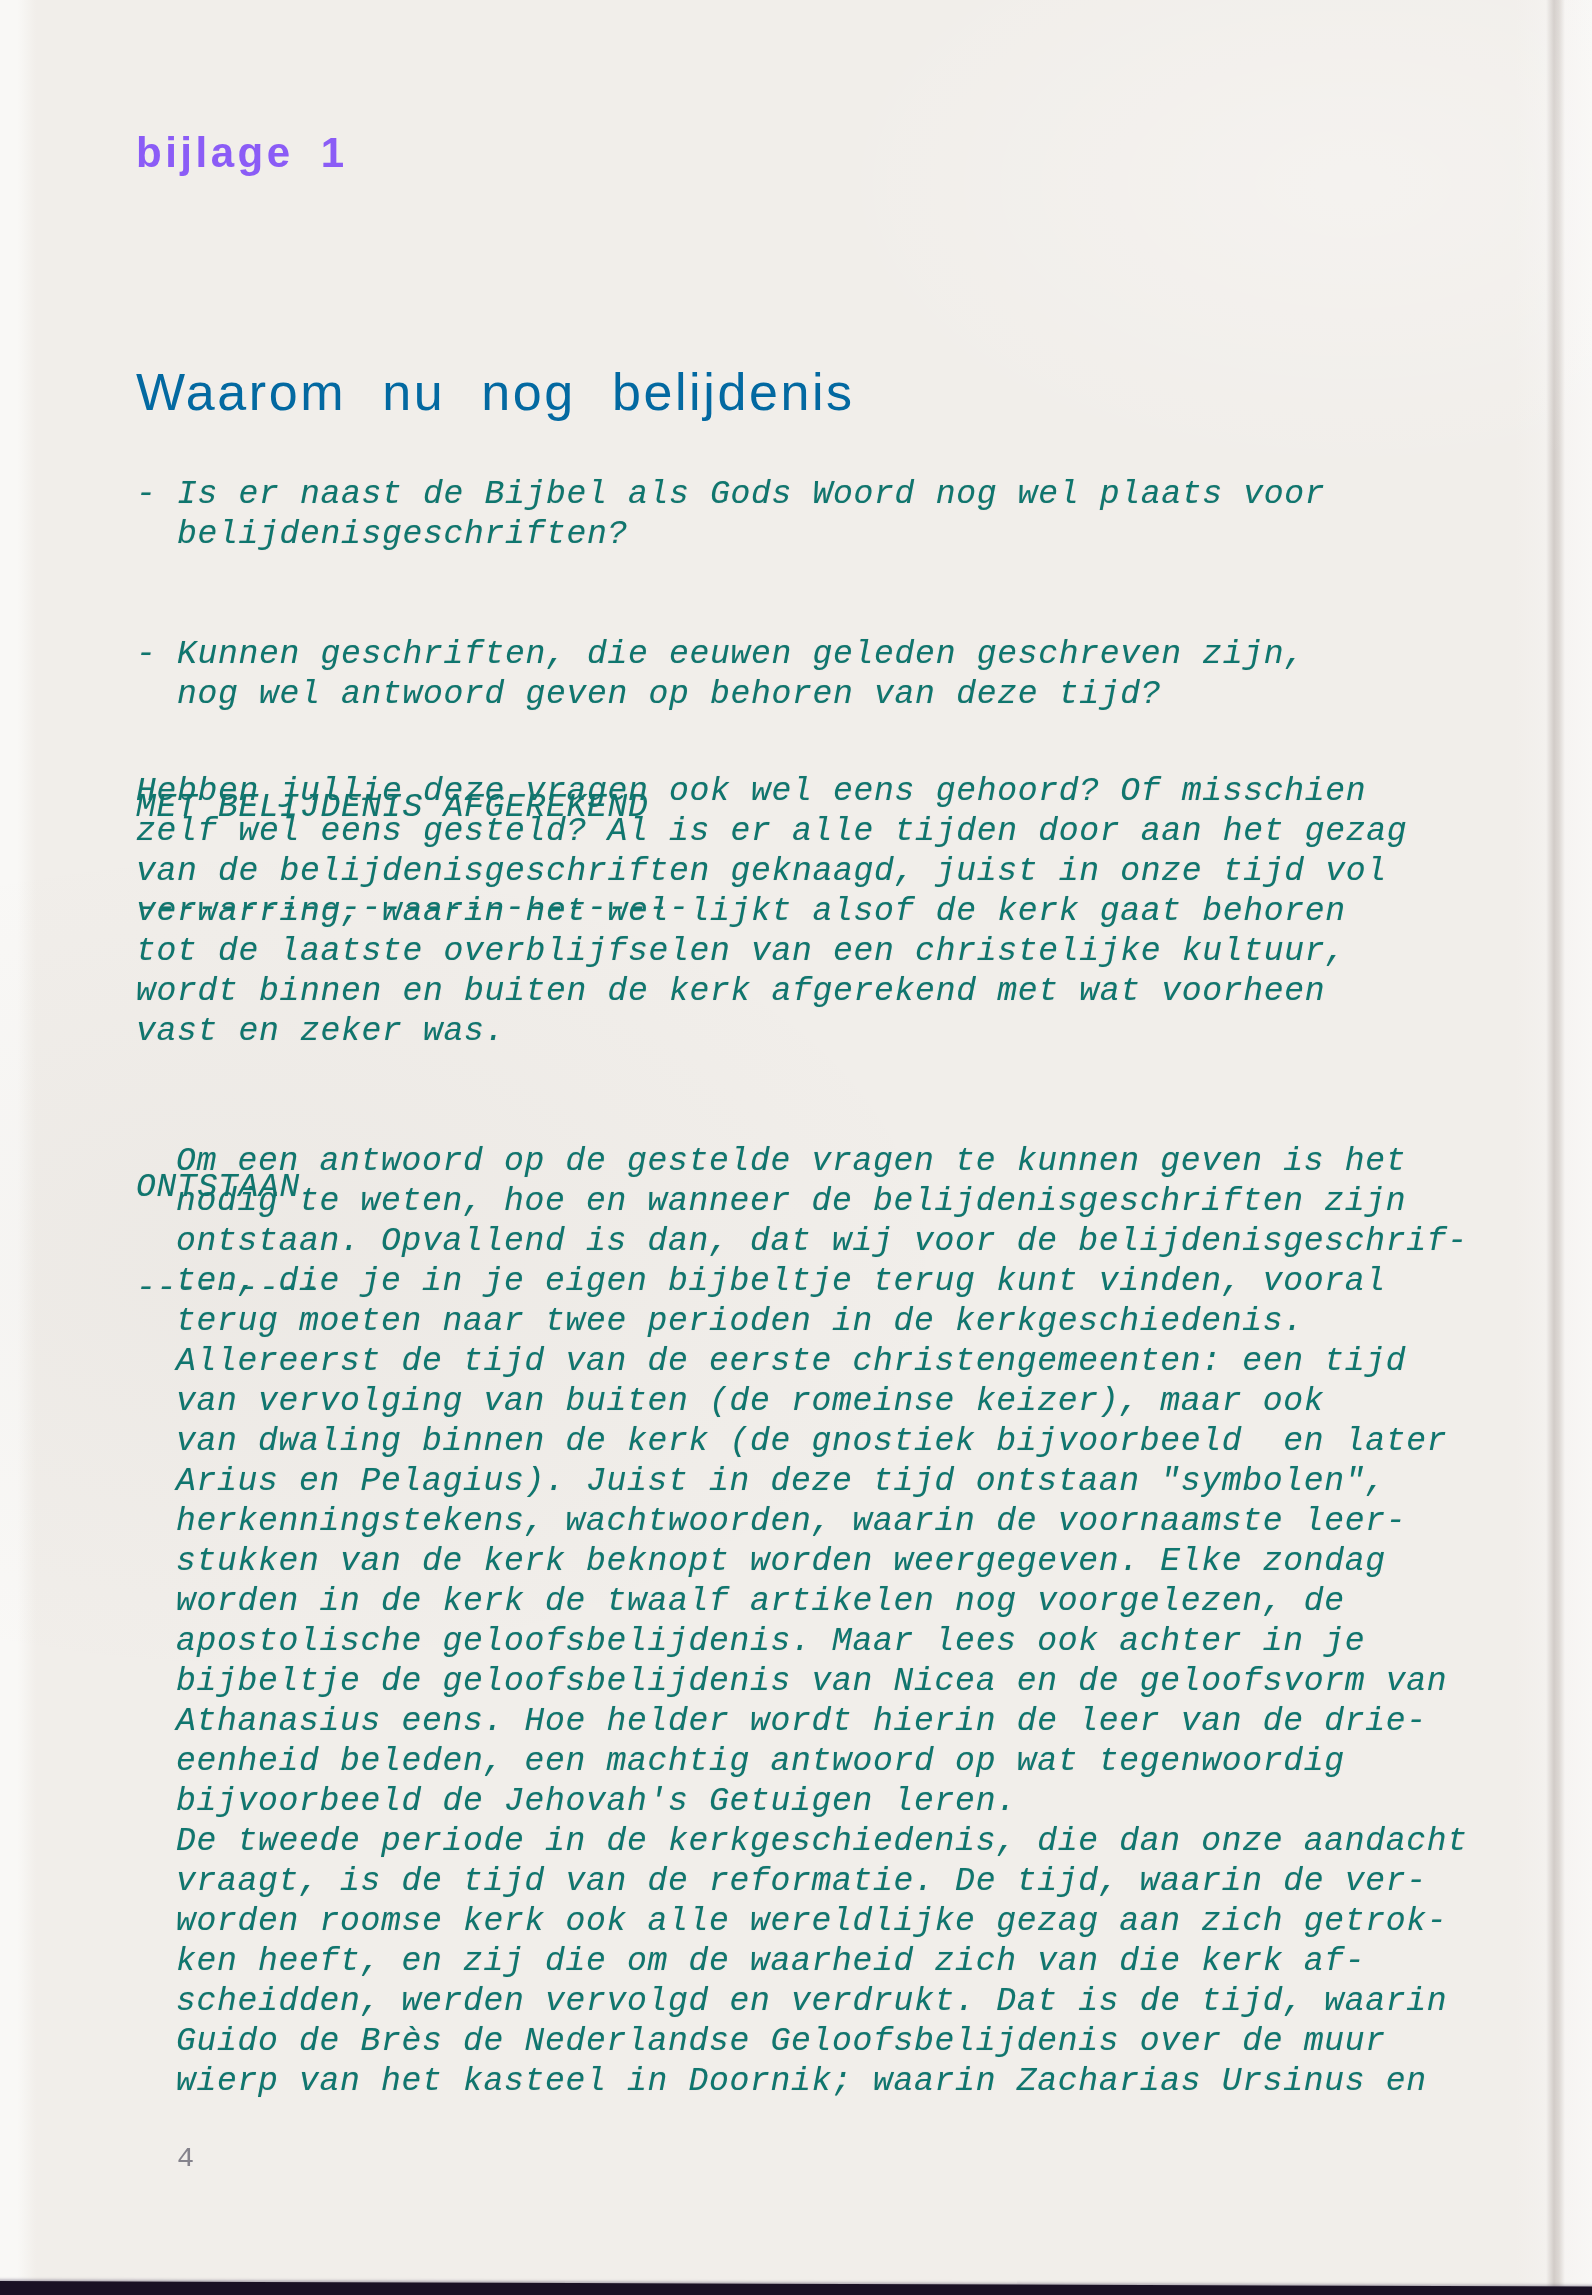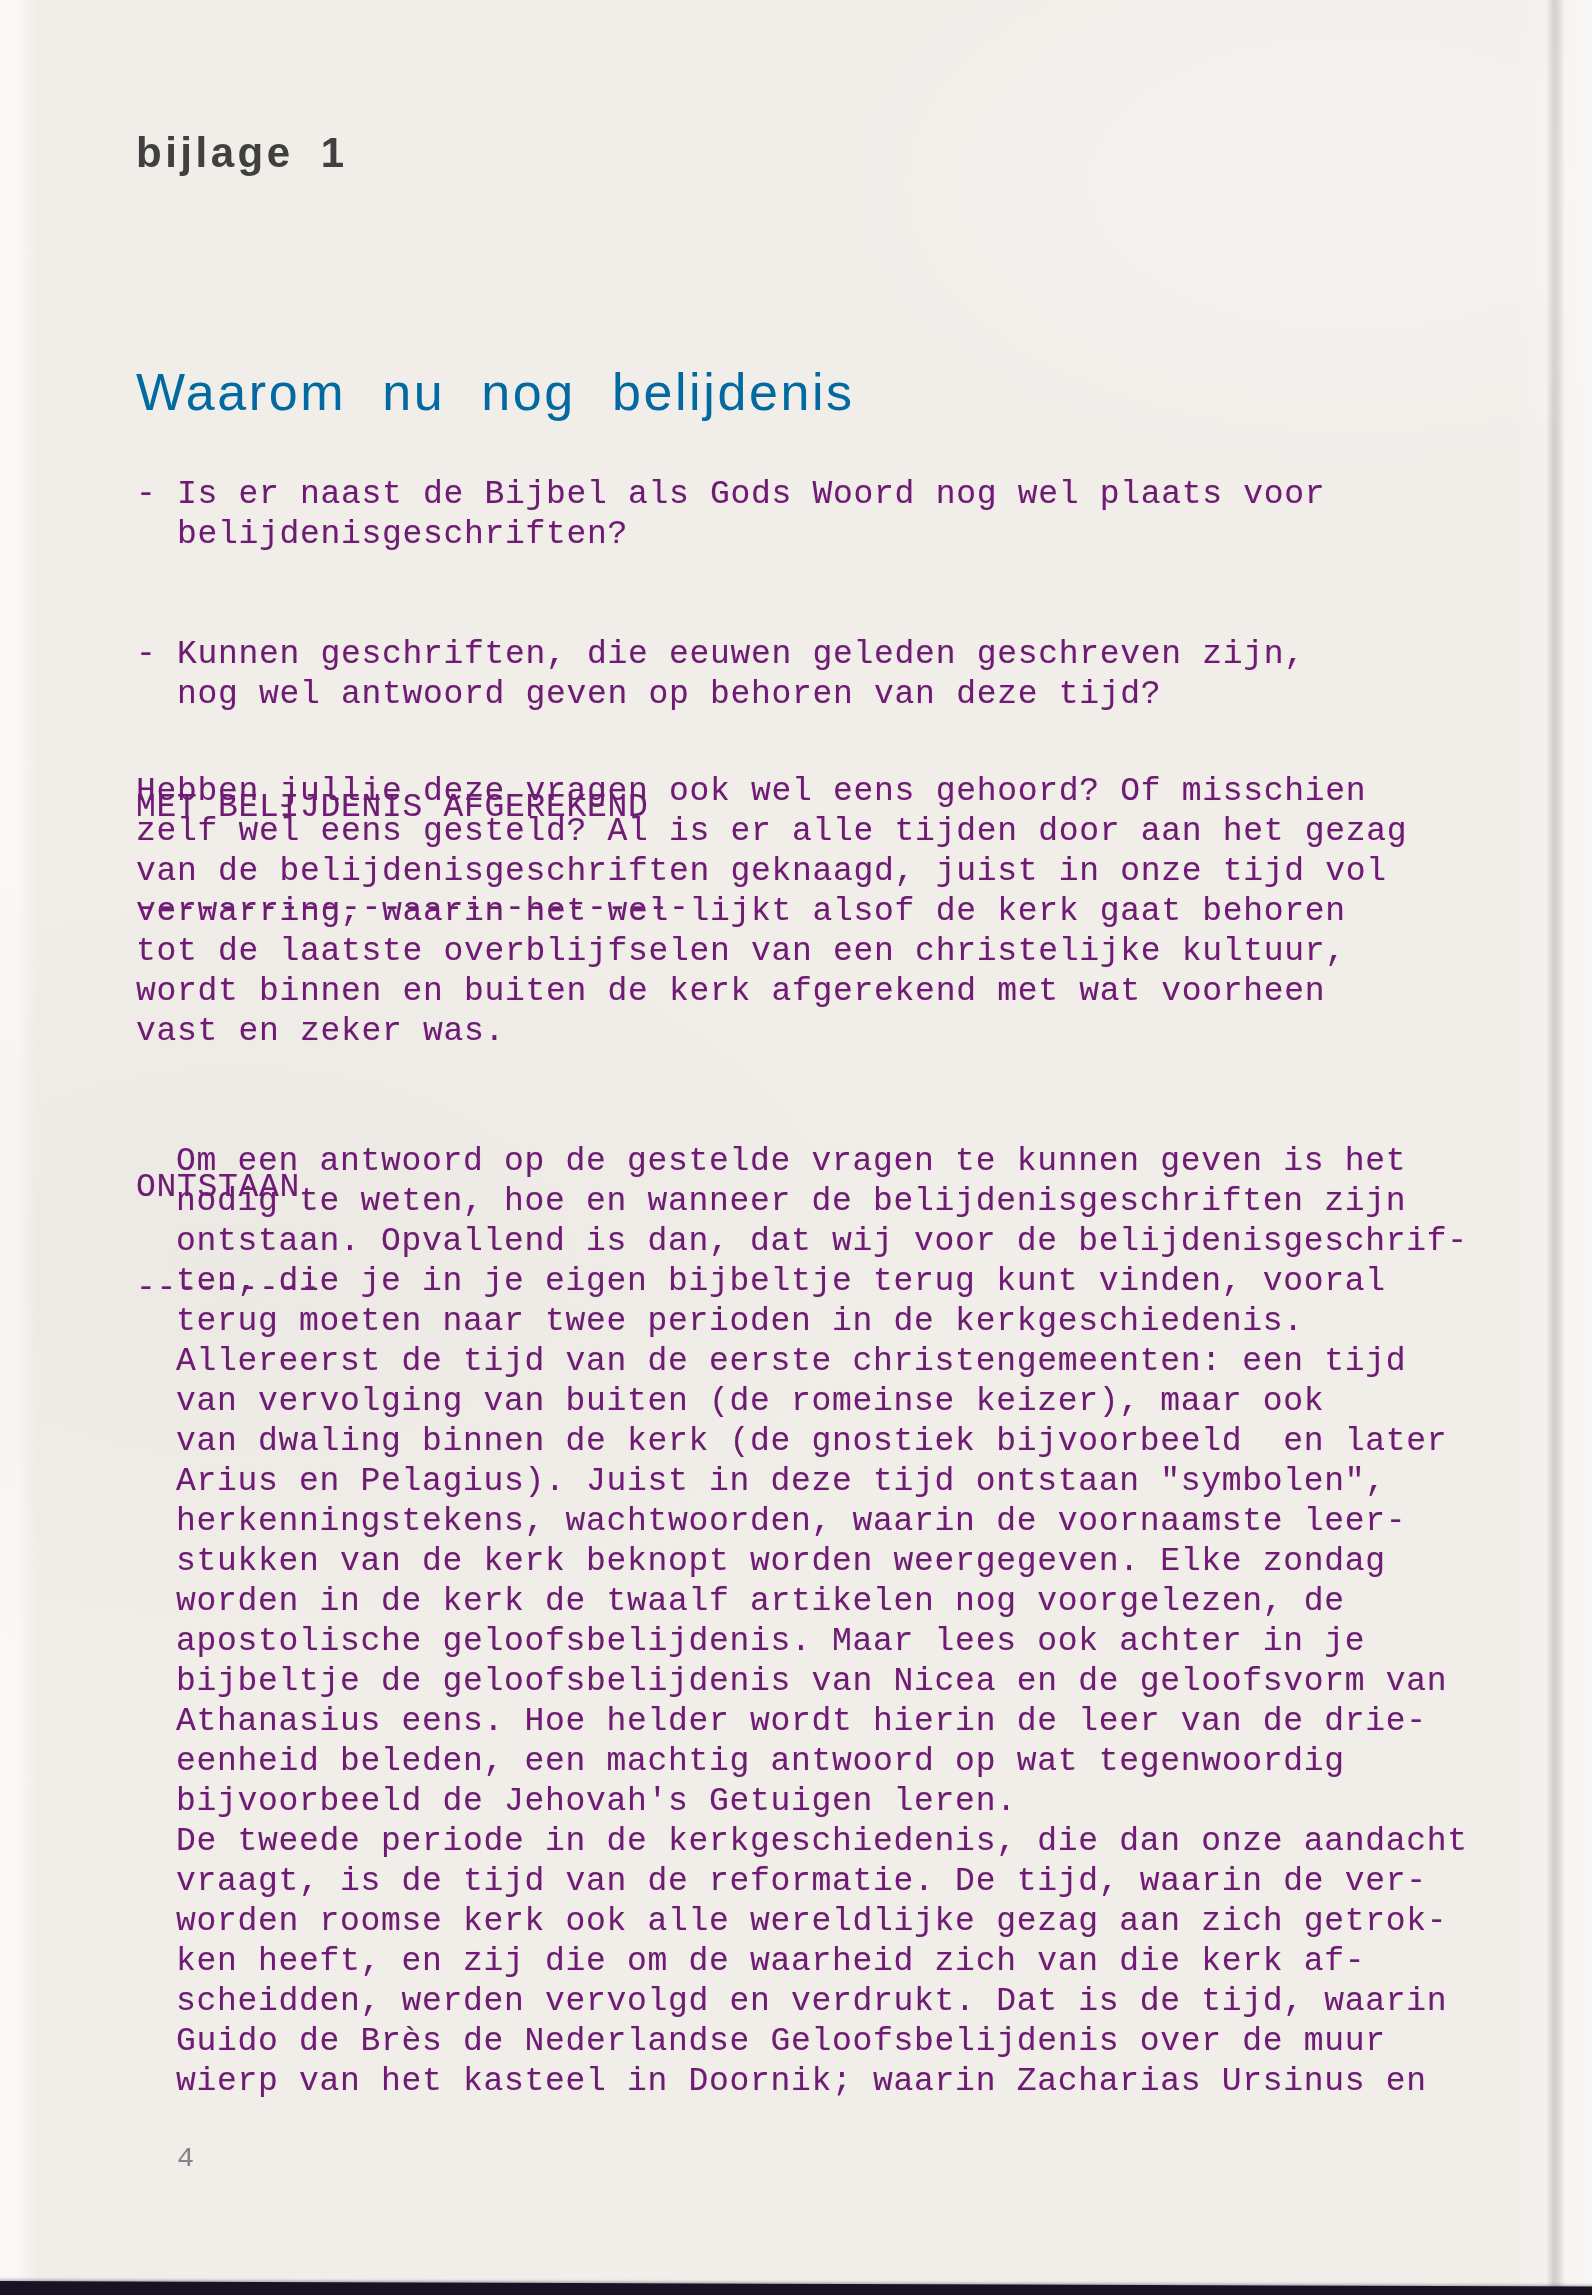--- a/index.html
+++ b/index.html
@@ -27,32 +27,32 @@
   .bottom-band{
     position:absolute;left:-5.2px;right:-5.2px;bottom:-3.5px;height:18px;
     background:#1a1124;
     box-shadow:0 -1.7px 2.6px rgba(60,50,80,0.35);
     transform:rotate(0.2deg);transform-origin:left center;
   }
   .abs{position:absolute;left:136px;}
   .appendix{
     top:129px;
     font-size:42px;font-weight:700;letter-spacing:3.5px;word-spacing:12px;
-    color:#404040;
+    color:#8b5cf6;
   }
   .doc-title{
     top:235px;
     font-size:52px;font-weight:500;letter-spacing:2.6px;word-spacing:19px;
     color:#0369a1;line-height:63px;white-space:pre;
   }
   .doc-title .l2{margin-left:343px;}
   .mono{
-    font-family:"Liberation Mono", monospace;
+    font-family:"Liberation Mono", monospace;font-style:italic;
     font-size:33px;line-height:40px;letter-spacing:0.7px;
-    color:#701a75;white-space:pre;
+    color:#0f766e;white-space:pre;
     text-shadow:0 0 0.9px rgba(94,93,101,0.35);
   }
   .intro{top:395px;}
   .sec1{top:708px;}
   .para1{top:772px;}
   .sec2{top:1088px;}
   .para2{top:1142px;margin-left:40px;}
   .dashes{margin-top:-10.4px;line-height:21px;letter-spacing:0.7px;}
   .pagenum{
     left:177px;top:2142px;

